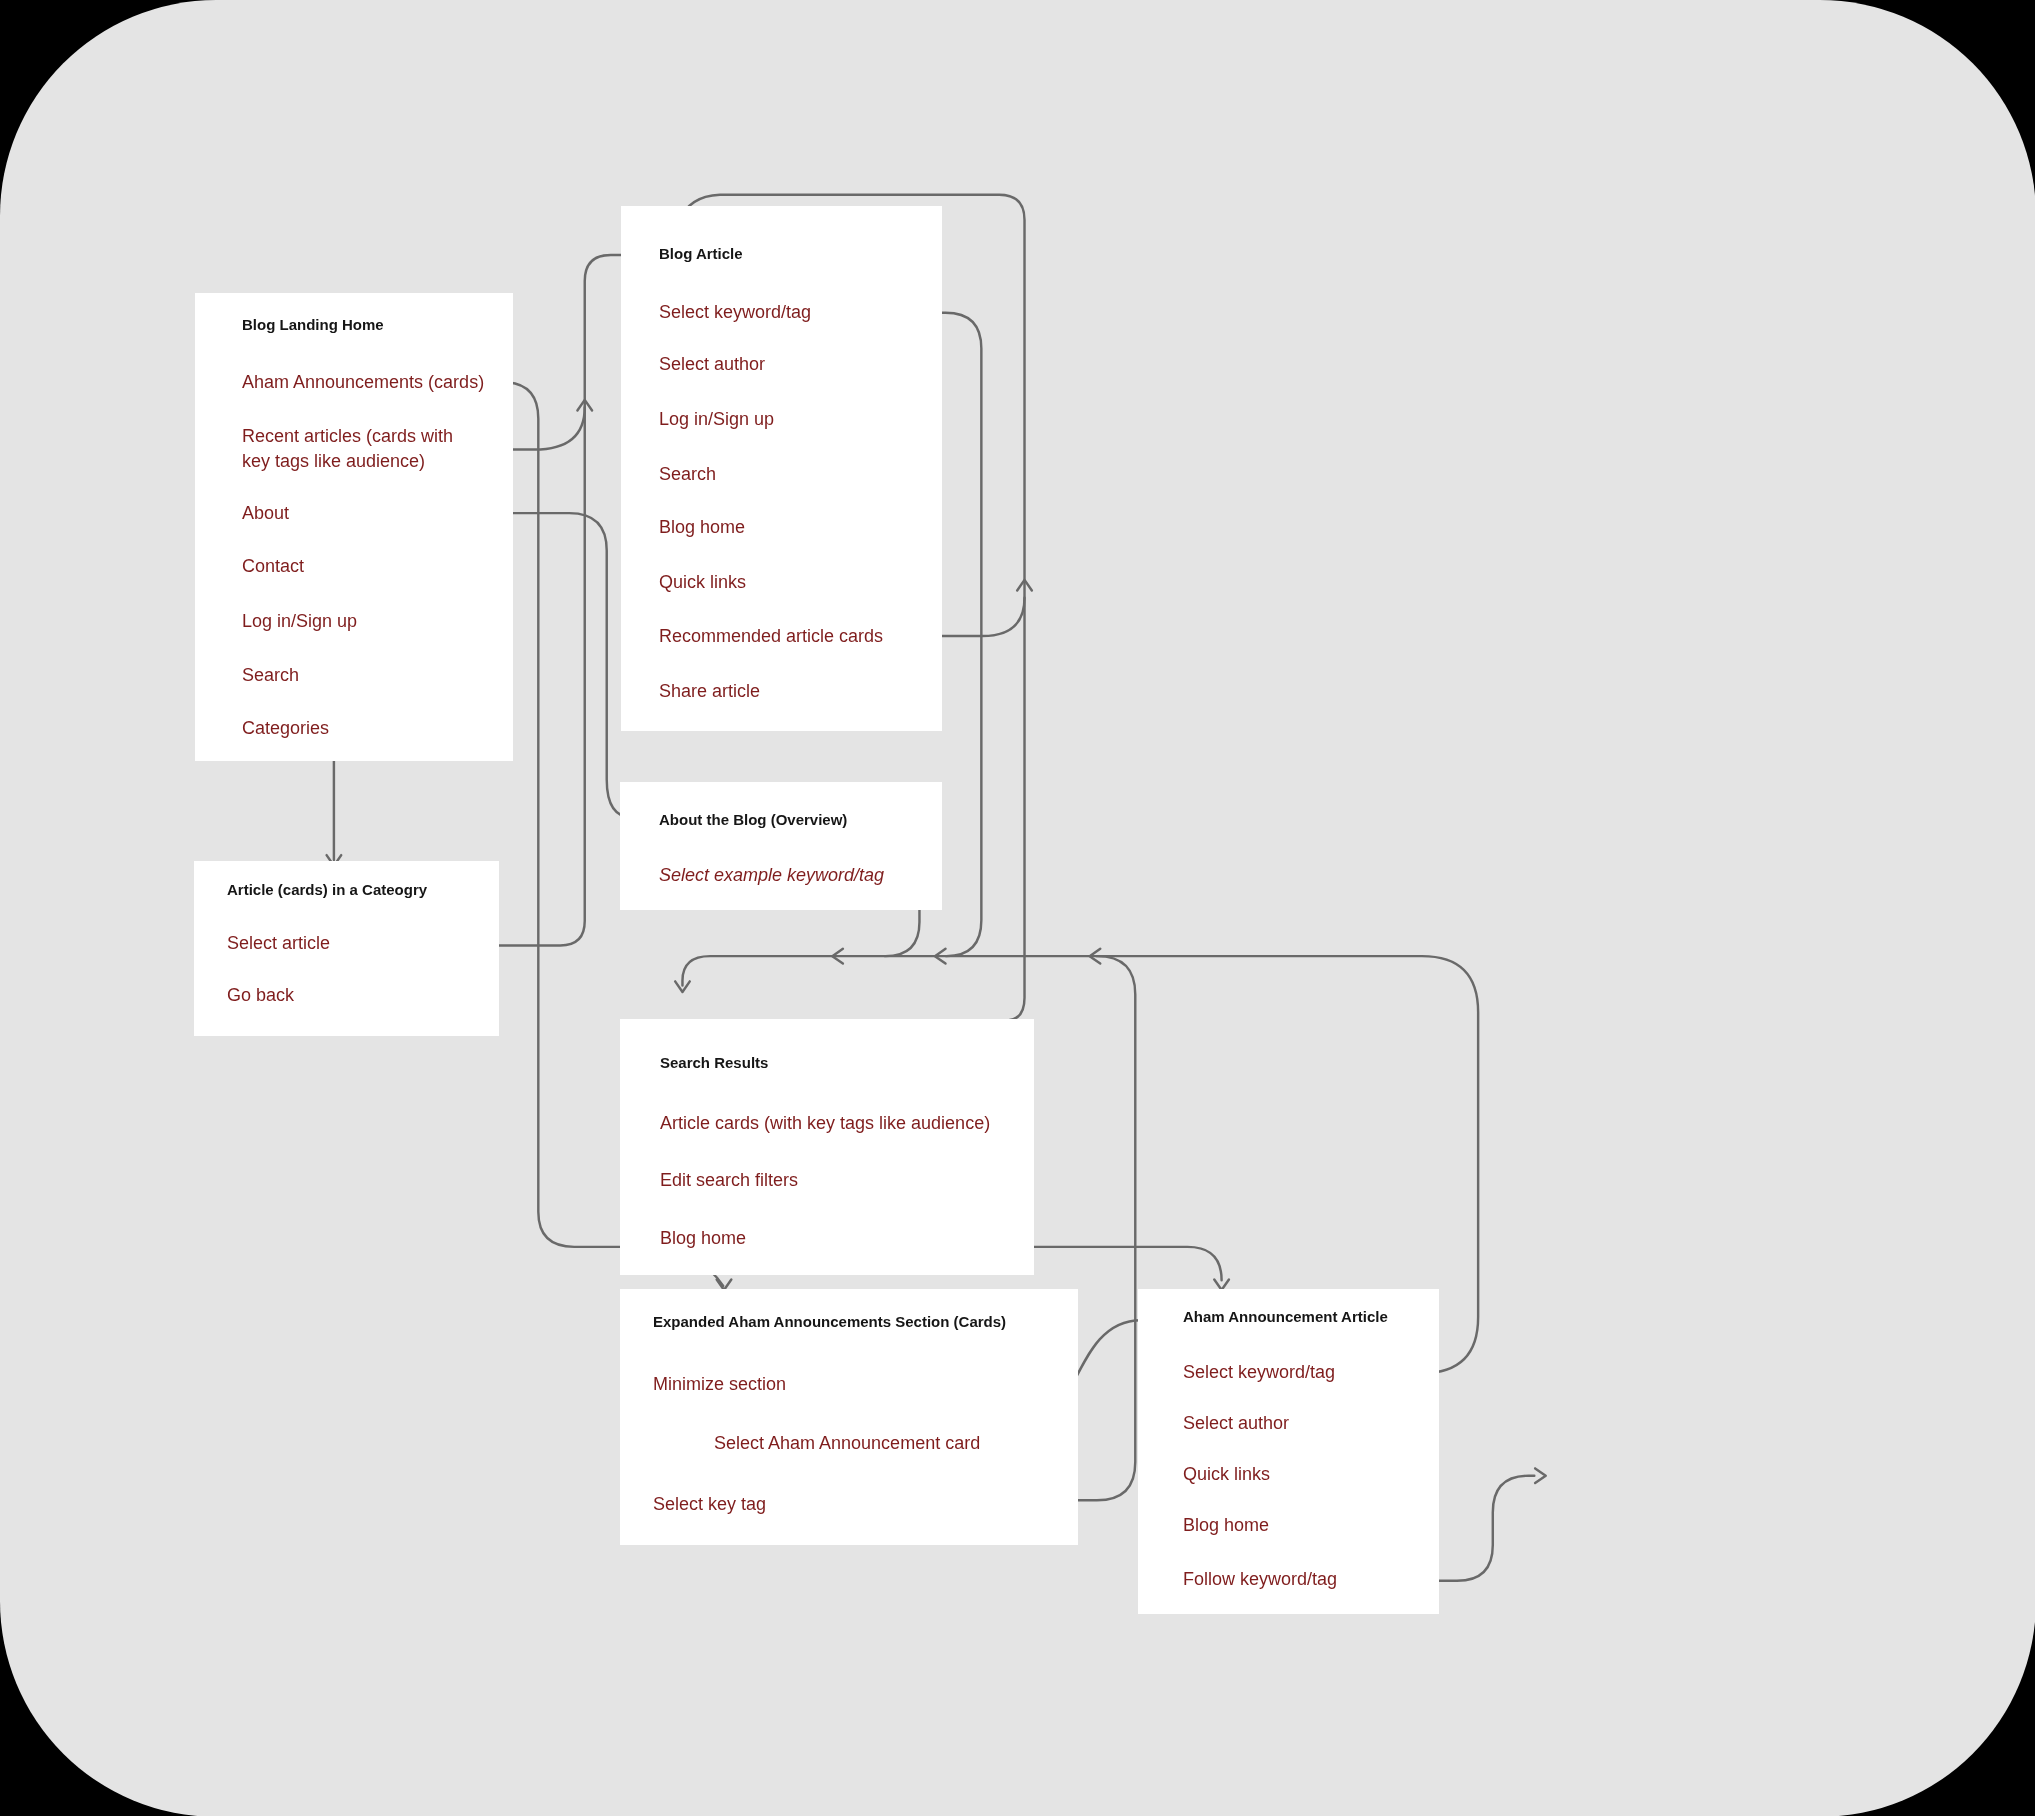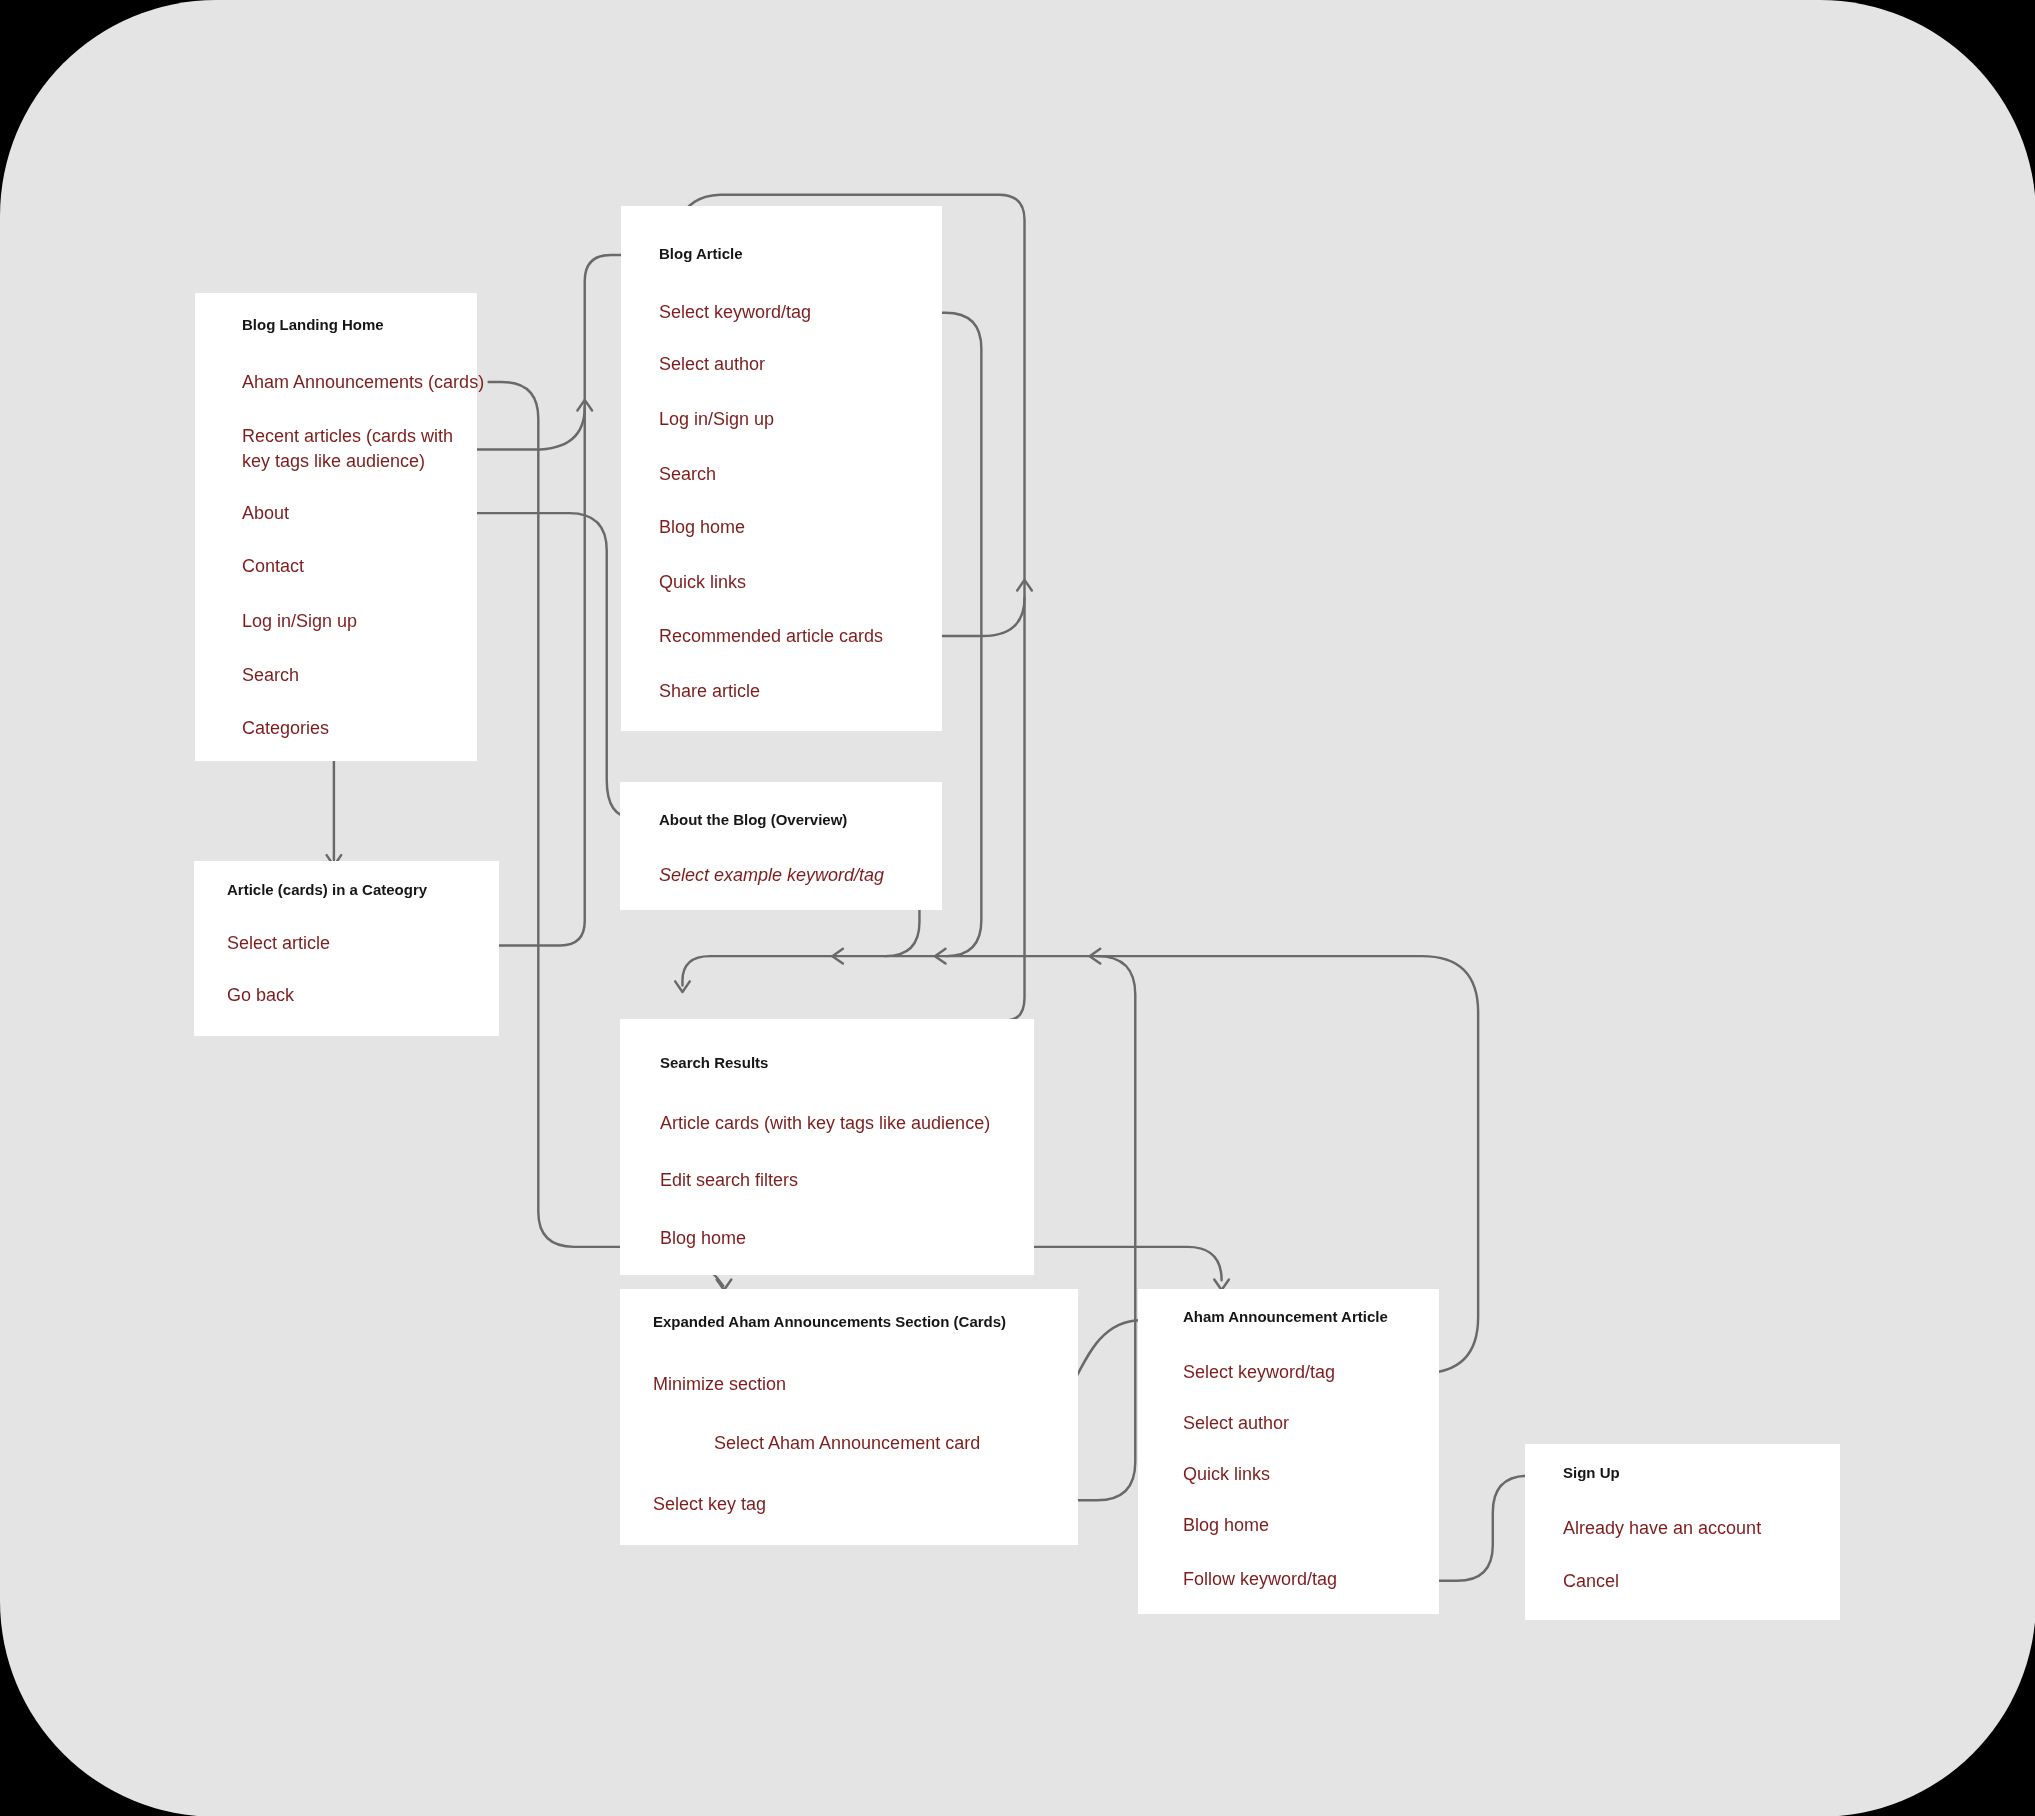--- a/index.html
+++ b/index.html
@@ -55,21 +55,21 @@
       <path d="M 1035 1165 L 1022 1174 L 1035 1183"></path>
       <path d="M 829 1205 L 838 1218 L 847 1205"></path>
 
       <path d="M 1115 1773 H 1235 C 1325 1773 1312 1621 1401 1621"></path>
       <path d="M 1401 1612 L 1414 1621 L 1401 1630"></path>
 
       <path d="M 1653 1941 H 1789 Q 1833 1941 1833 1897 V 1857 Q 1833 1812 1877 1812 H 1884"></path>
       <path d="M 1885 1803 L 1898 1812 L 1885 1821"></path>
     </svg>
 
-    <div class="card" style="left:195px;top:293px;width:282px;height:468px;">
+    <div class="card" style="left:195px;top:293px;width:318px;height:468px;">
       <div class="card-title" style="left:47px;top:23px;">Blog Landing Home</div>
       <div class="card-item" style="left:47px;top:77px;">Aham Announcements (cards)</div>
       <div class="card-item wrap" style="left:47px;top:131px;">Recent articles (cards with key tags like audience)</div>
       <div class="card-item" style="left:47px;top:208px;">About</div>
       <div class="card-item" style="left:47px;top:261px;">Contact</div>
       <div class="card-item" style="left:47px;top:316px;">Log in/Sign up</div>
       <div class="card-item" style="left:47px;top:370px;">Search</div>
       <div class="card-item" style="left:47px;top:423px;">Categories</div>
     </div>
 
@@ -112,21 +112,16 @@
 
     <div class="card" style="left:1138px;top:1289px;width:301px;height:325px;">
       <div class="card-title" style="left:45px;top:19px;">Aham Announcement Article</div>
       <div class="card-item" style="left:45px;top:71px;">Select keyword/tag</div>
       <div class="card-item" style="left:45px;top:122px;">Select author</div>
       <div class="card-item" style="left:45px;top:173px;">Quick links</div>
       <div class="card-item" style="left:45px;top:224px;">Blog home</div>
       <div class="card-item" style="left:45px;top:278px;">Follow keyword/tag</div>
     </div>
 
-    <div class="card" style="left:1525px;top:1444px;width:315px;height:176px;">
-      <div class="card-title" style="left:38px;top:19.5px;">Sign Up</div>
-      <div class="card-item" style="left:38px;top:72px;">Already have an account</div>
-      <div class="card-item" style="left:38px;top:125px;">Cancel</div>
-    </div>
 
   </div>
 </div>
 
 
 </body></html>

